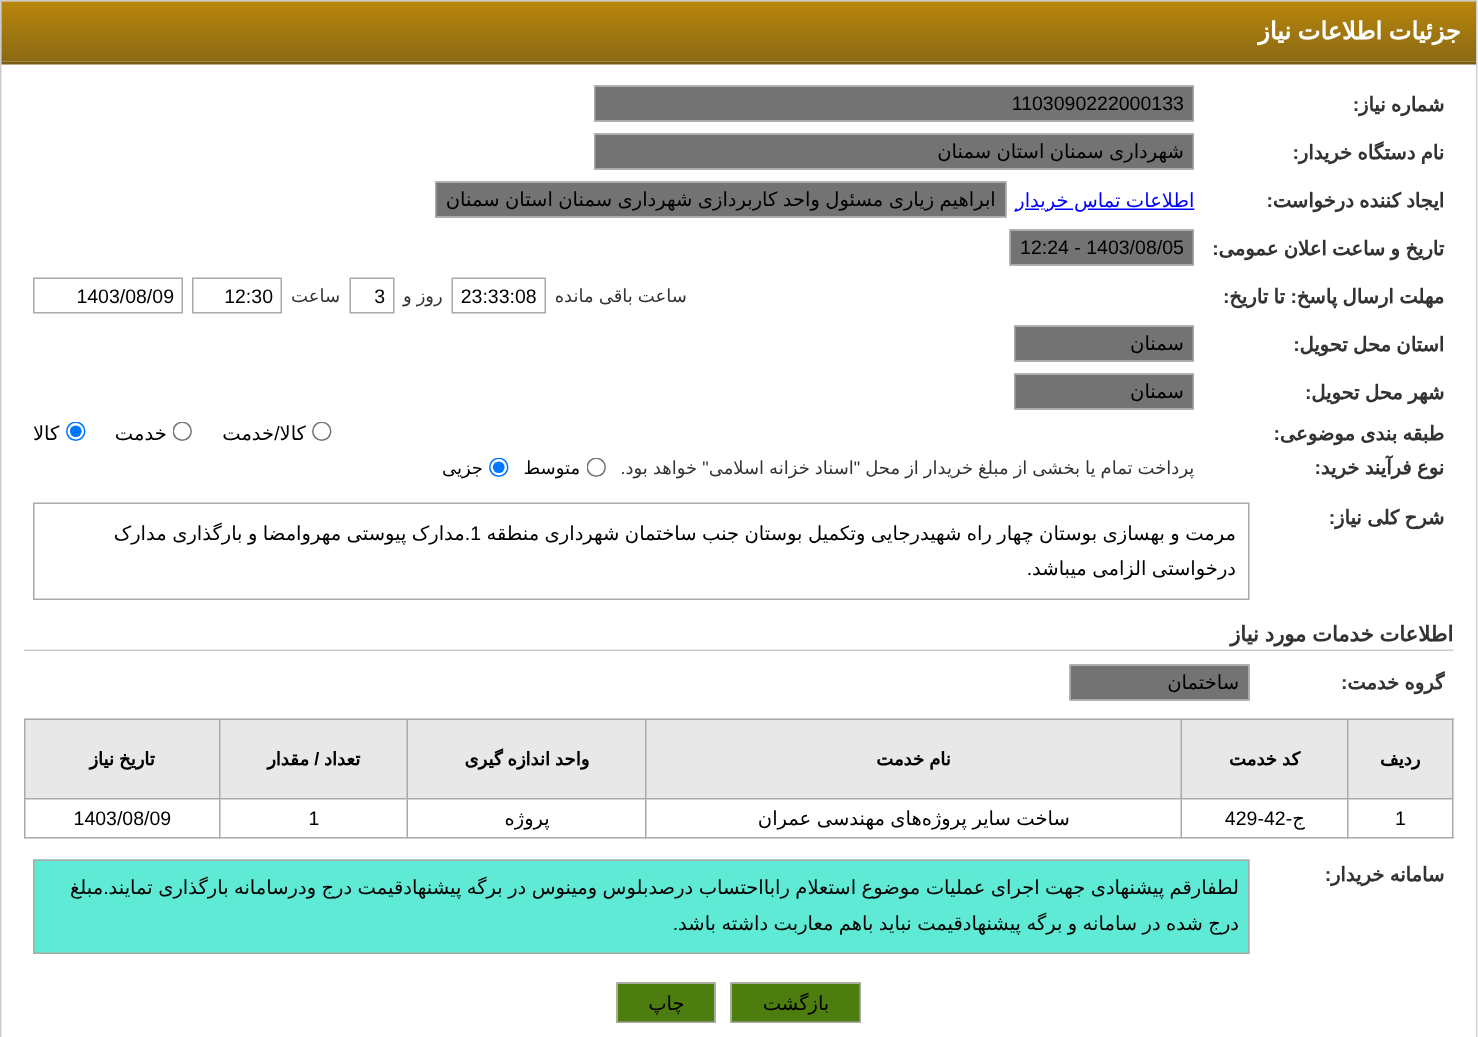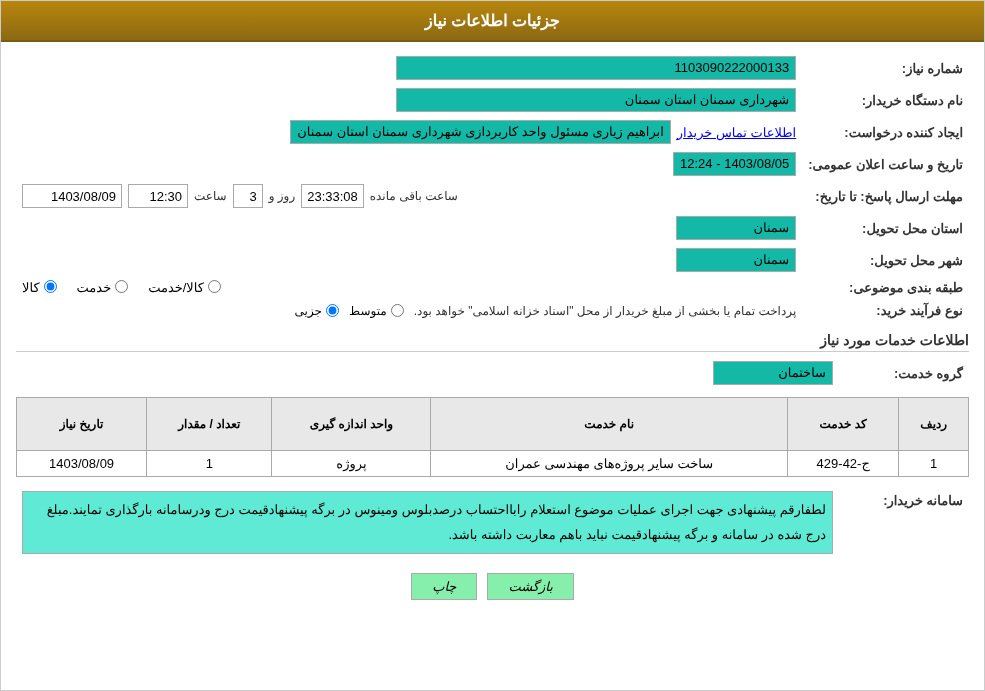--- a/index.html
+++ b/index.html
@@ -11,21 +11,20 @@
     }
     .page-container {
       width: 985px;
       min-height: 691px;
       background: #fff;
       border: 1px solid #ccc;
     }
     .header-bar {
       background: linear-gradient(to bottom, #b8860b, #8b6914);
       color: #fff;
-      text-align: center;
       padding: 10px;
       font-size: 16px;
       font-weight: bold;
       border-bottom: 2px solid #7a5c10;
     }
     .content {
       padding: 10px 15px;
     }
     .info-table {
       width: 100%;
@@ -41,21 +40,21 @@
       font-weight: bold;
       text-align: right;
       white-space: nowrap;
       width: 130px;
     }
     .value-cell {
       text-align: right;
     }
     .input-box {
       border: 1px solid #aaa;
-      background: #14b8a6;
+      background: #737373;
       padding: 3px 6px;
       display: inline-block;
       min-width: 200px;
       height: 24px;
     }
     .input-box-wide {
       min-width: 400px;
     }
     .input-box-narrow {
       min-width: 120px;
@@ -146,25 +145,24 @@
     }
     .btn-row {
       display: flex;
       justify-content: center;
       gap: 10px;
       margin: 15px 0;
     }
     .btn {
       padding: 5px 20px;
       border: 1px solid #aaa;
-      background: #86efac;
+      background: #4d7c0f;
       cursor: pointer;
       font-family: Tahoma, Arial, sans-serif;
       font-size: 13px;
-      font-style: italic;
     }
     .row-flex {
       display: flex;
       align-items: center;
       gap: 6px;
     }
   </style>
 </head>
 <body>
 
@@ -267,20 +265,30 @@
             <span class="radio-item">
               <input type="radio" name="process" checked="" style=""> 
                   <span>جزیی</span>
             </span>
           </div>
         </td>
       </tr>
     </tbody>
       </table>
 
+    <table class="info-table" style="margin-top:8px;">
+      <tbody>
+          <tr>
+        <td class="label-cell" style="vertical-align:top; padding-top:6px;">شرح کلی نیاز:</td>
+        <td>
+          <div class="description-box">مرمت و بهسازی بوستان چهار راه شهیدرجایی وتکمیل بوستان جنب ساختمان شهرداری منطقه 1.مدارک پیوستی مهروامضا و بارگذاری مدارک درخواستی الزامی میباشد.</div>
+        </td>
+      </tr>
+    </tbody>
+      </table>
 
     <div class="section-header">اطلاعات خدمات مورد نیاز</div>
 
     <table class="info-table" style="margin-bottom:6px;">
       <tbody>
           <tr>
         <td class="label-cell">گروه خدمت:</td>
         <td>
           <span class="input-box input-box-narrow">ساختمان</span>
         </td>

